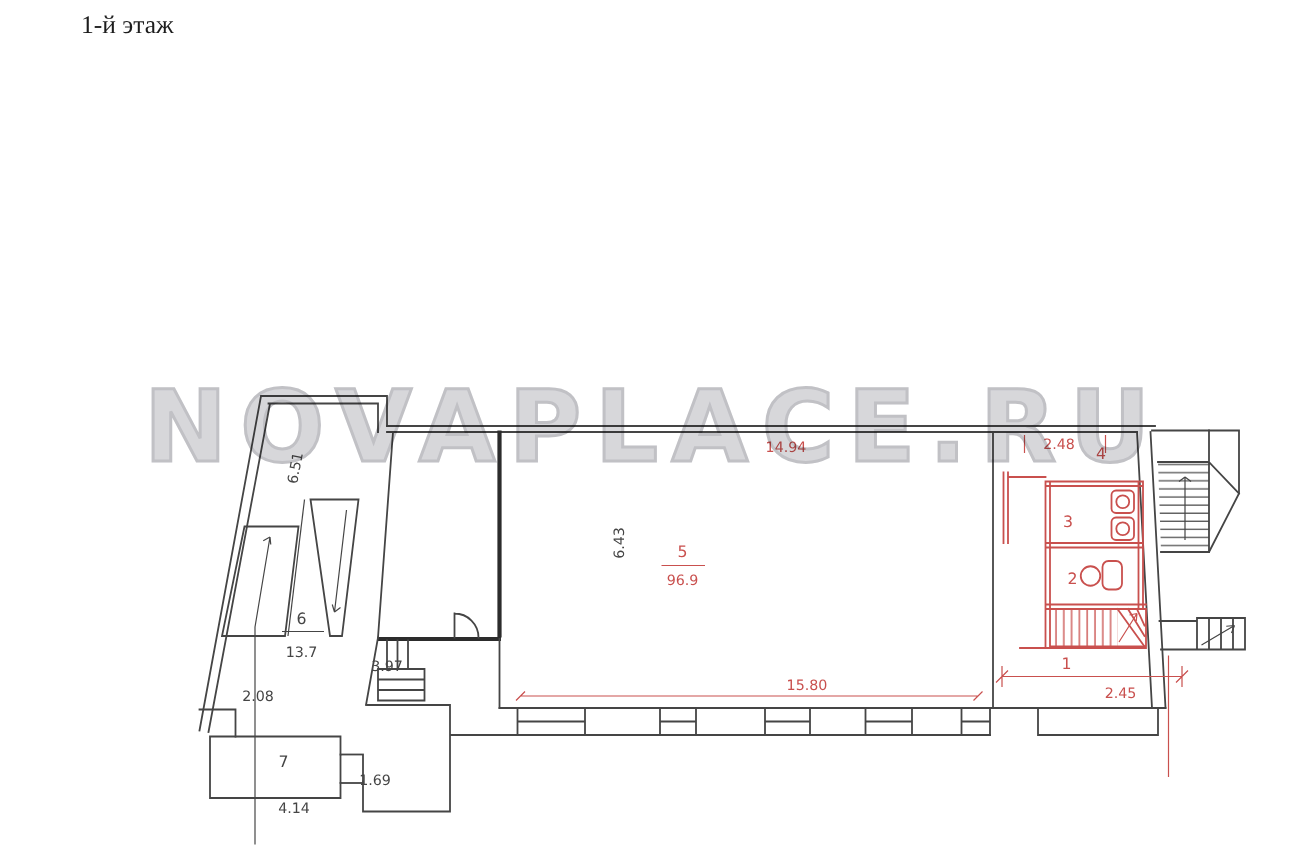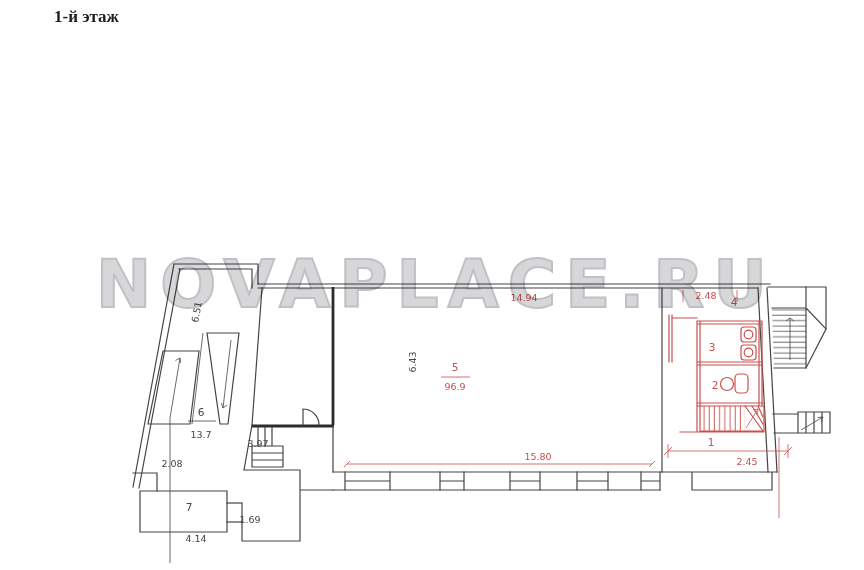--- a/index.html
+++ b/index.html
@@ -1,19 +1,19 @@
 <!DOCTYPE html>
 <html style="--ink: #454545; --red: #c9504e; --watermark_fill: #d4d4d8; --watermark_stroke: #bcbcc1;"><head>
 <meta charset="utf-8">
 <style>
   html,body{margin:0;padding:0;background:#ffffff;}
   #stage{position:relative;width:864px;height:570px;background:#ffffff;overflow:hidden;
          font-family:"Liberation Sans",sans-serif;}
   #hdr{position:absolute;left:54px;top:6px;color:#1d1d1d;
-       font-family:"Liberation Serif",serif;font-size:17px;line-height:1.28;font-weight:bold;}
+       font-family:"Liberation Serif",serif;font-size:17px;line-height:1.28;}
   #wm{position:absolute;left:96px;top:246px;width:672px;text-align:center;white-space:nowrap;
       font-family:"DejaVu Sans",sans-serif;font-weight:bold;font-size:66px;letter-spacing:9px;
       color:var(--watermark_fill,#d4d4d8);-webkit-text-stroke:2px var(--watermark_stroke,#bcbcc1);
       mix-blend-mode:multiply;opacity:.93;}
   svg{position:absolute;left:0;top:0;}
   .ln{stroke:var(--ink,#454545);stroke-width:1.2;fill:none;stroke-linecap:square;}
   .thin{stroke:var(--ink,#454545);stroke-width:.8;fill:none;}
   .thk{stroke:#2c2c2c;stroke-width:2.8;fill:none;}
   .red{stroke:var(--red,#c9504e);stroke-width:1.2;fill:none;stroke-linecap:square;}
   .redthin{stroke:var(--red,#c9504e);stroke-width:.8;fill:none;}

